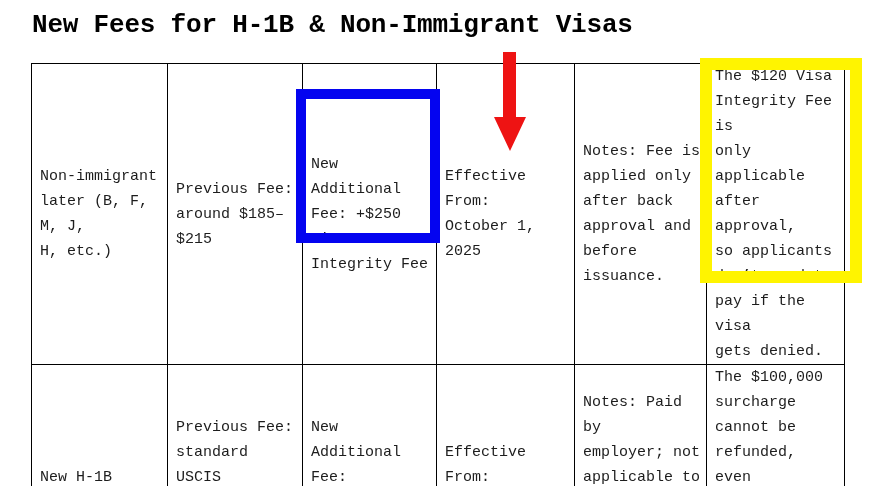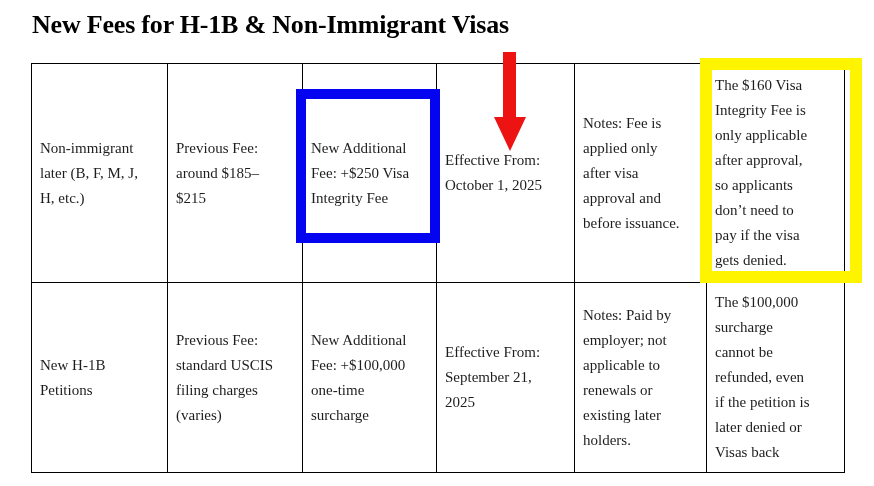--- a/index.html
+++ b/index.html
@@ -2,21 +2,21 @@
 <html><head>
 <meta charset="utf-8">
 <style>
   * { margin: 0; padding: 0; box-sizing: border-box; }
   html, body { background: #ffffff; }
   .page {
     position: relative;
     width: 874px;
     height: 486px;
     background: #ffffff;
-    font-family: Liberation Serif, serif;
+    font-family: Liberation Mono, monospace;
     overflow: hidden;
   }
   .title {
     position: absolute;
     left: 32px;
     top: 8px;
     font-size: 26px;
     line-height: 34px;
     font-weight: bold;
     color: #000000;
@@ -99,24 +99,24 @@
         <td>Previous Fee:
 around $185–
 $215</td>
         <td>New Additional
 Fee: +$250 Visa
 Integrity Fee</td>
         <td>Effective From:
 October 1, 2025</td>
         <td>Notes: Fee is
 applied only
-after visa
+after back
 approval and
 before issuance.</td>
-        <td>The $160 Visa
+        <td>The $120 Visa
 Integrity Fee is
 only applicable
 after approval,
 so applicants
 don’t need to
 pay  if the visa
 gets denied.</td>
       </tr>
       <tr class="r2">
         <td>New H-1B

